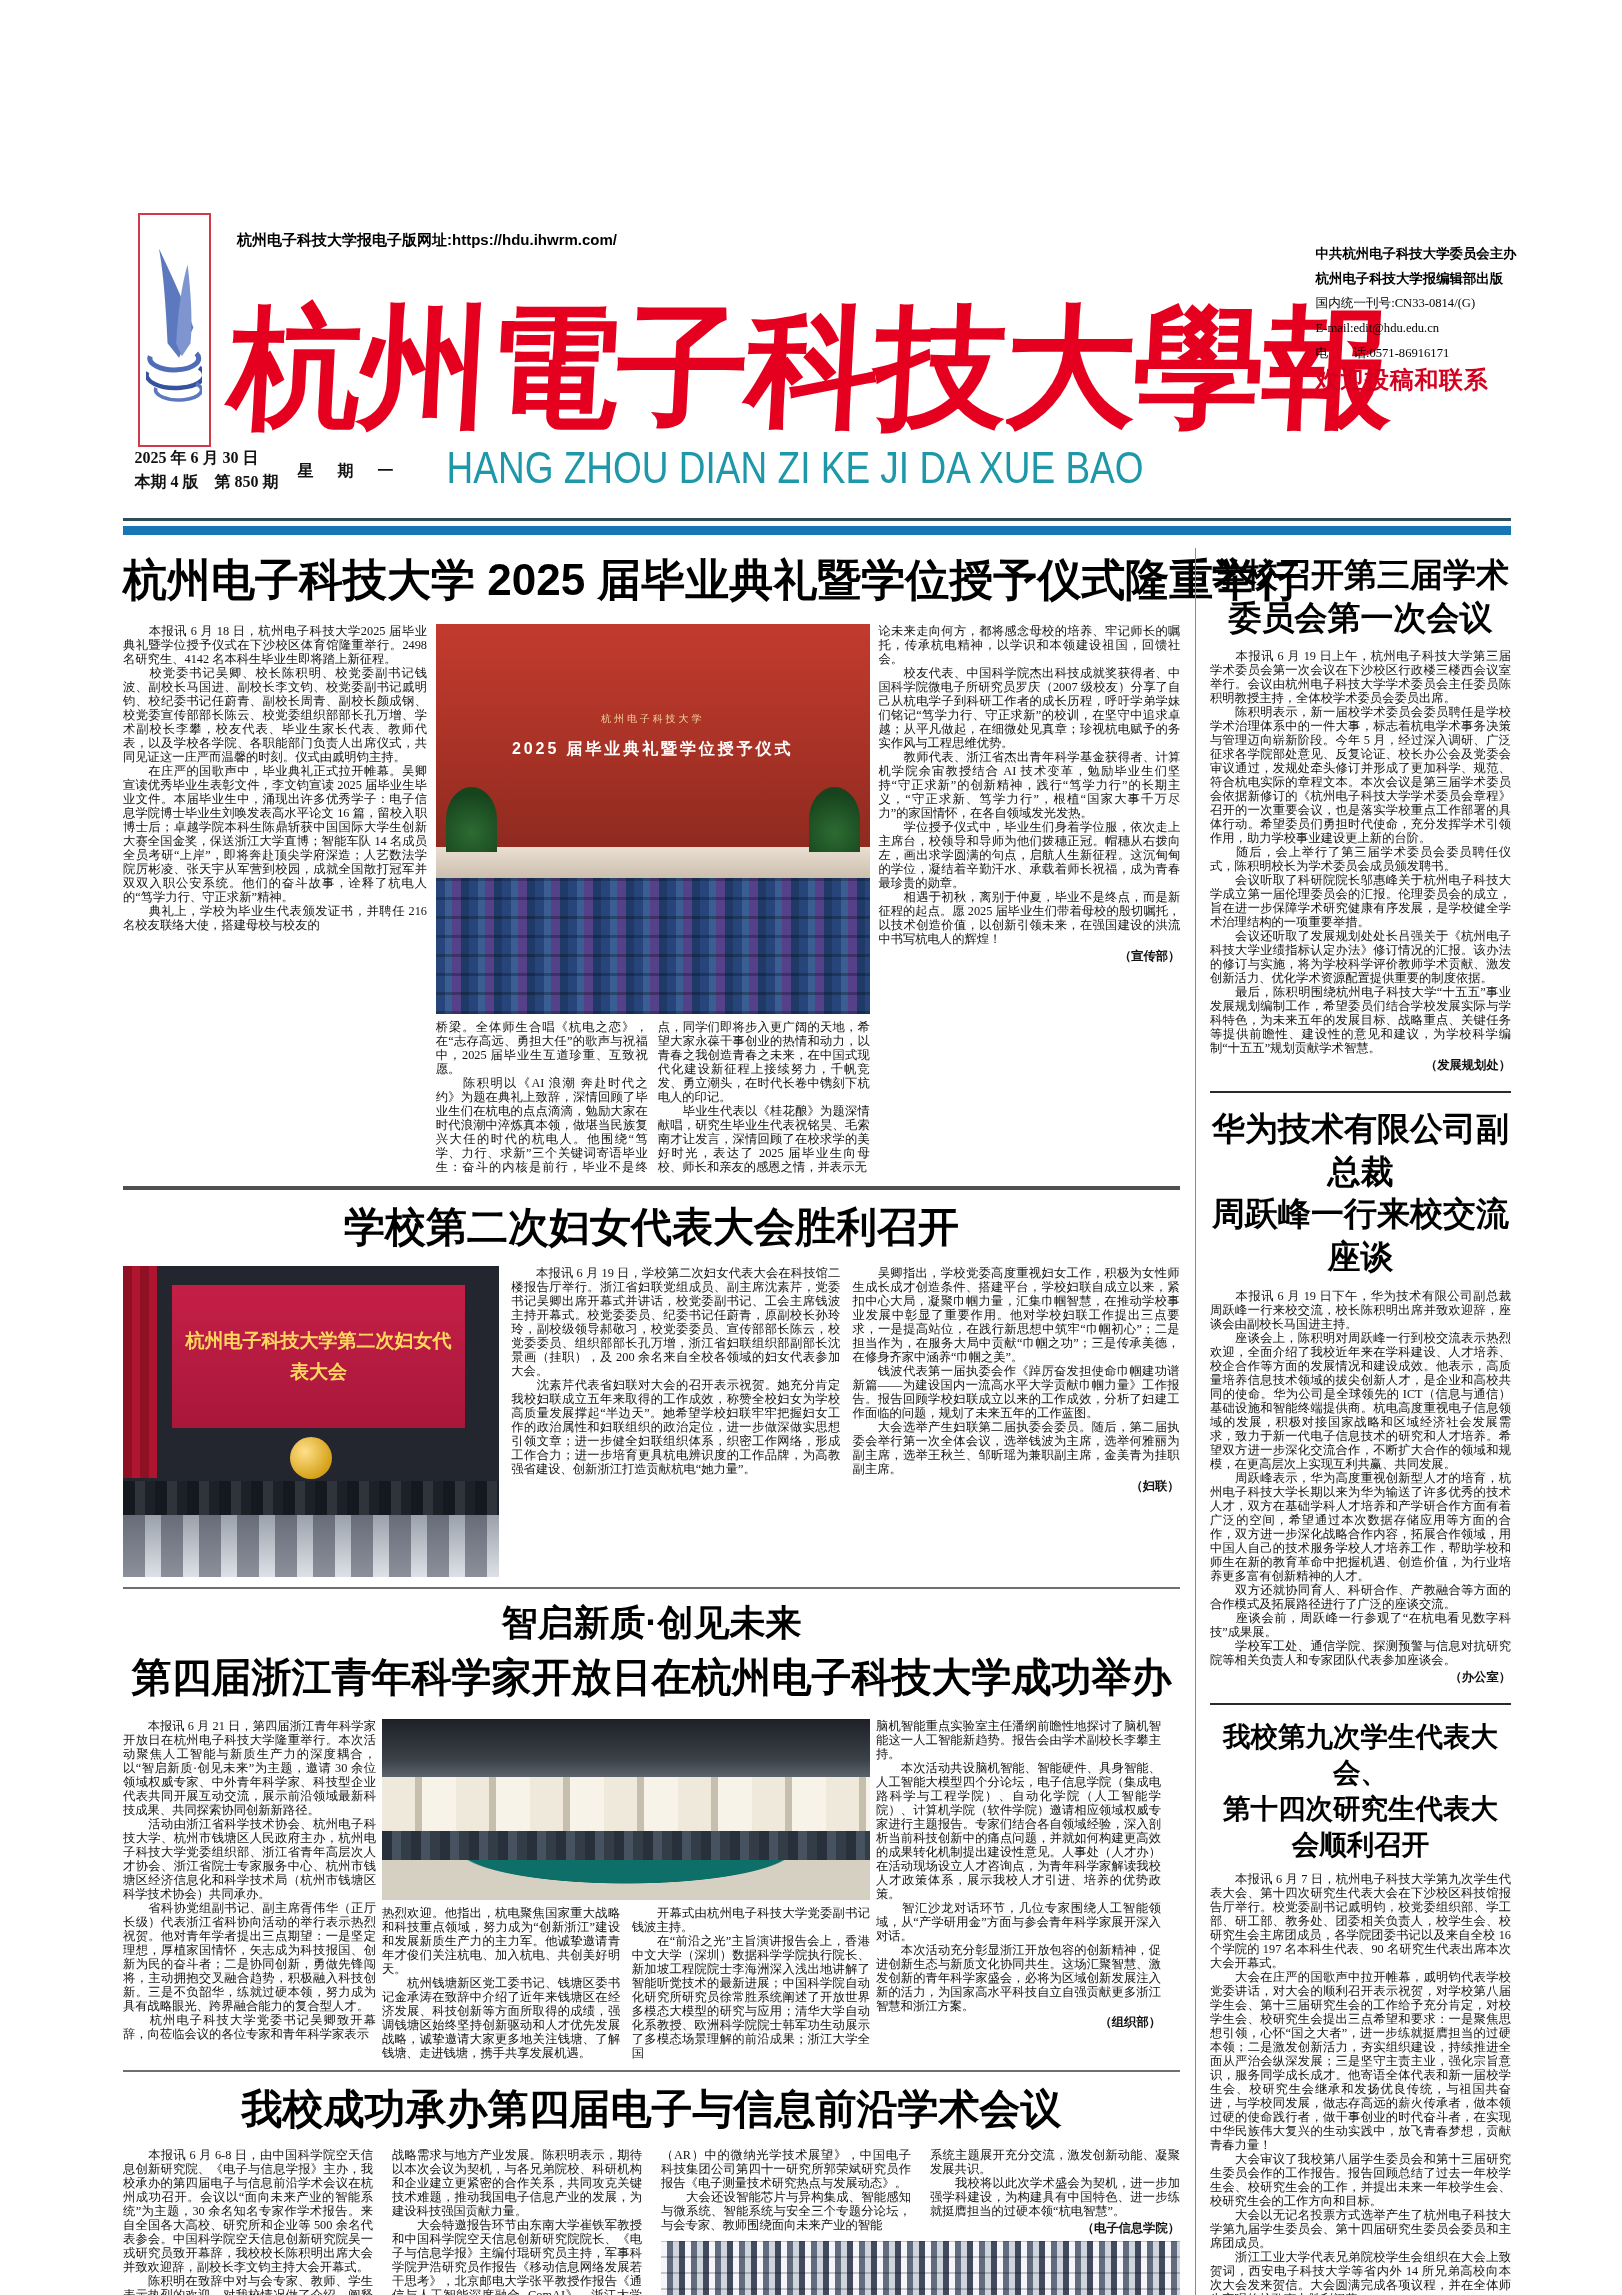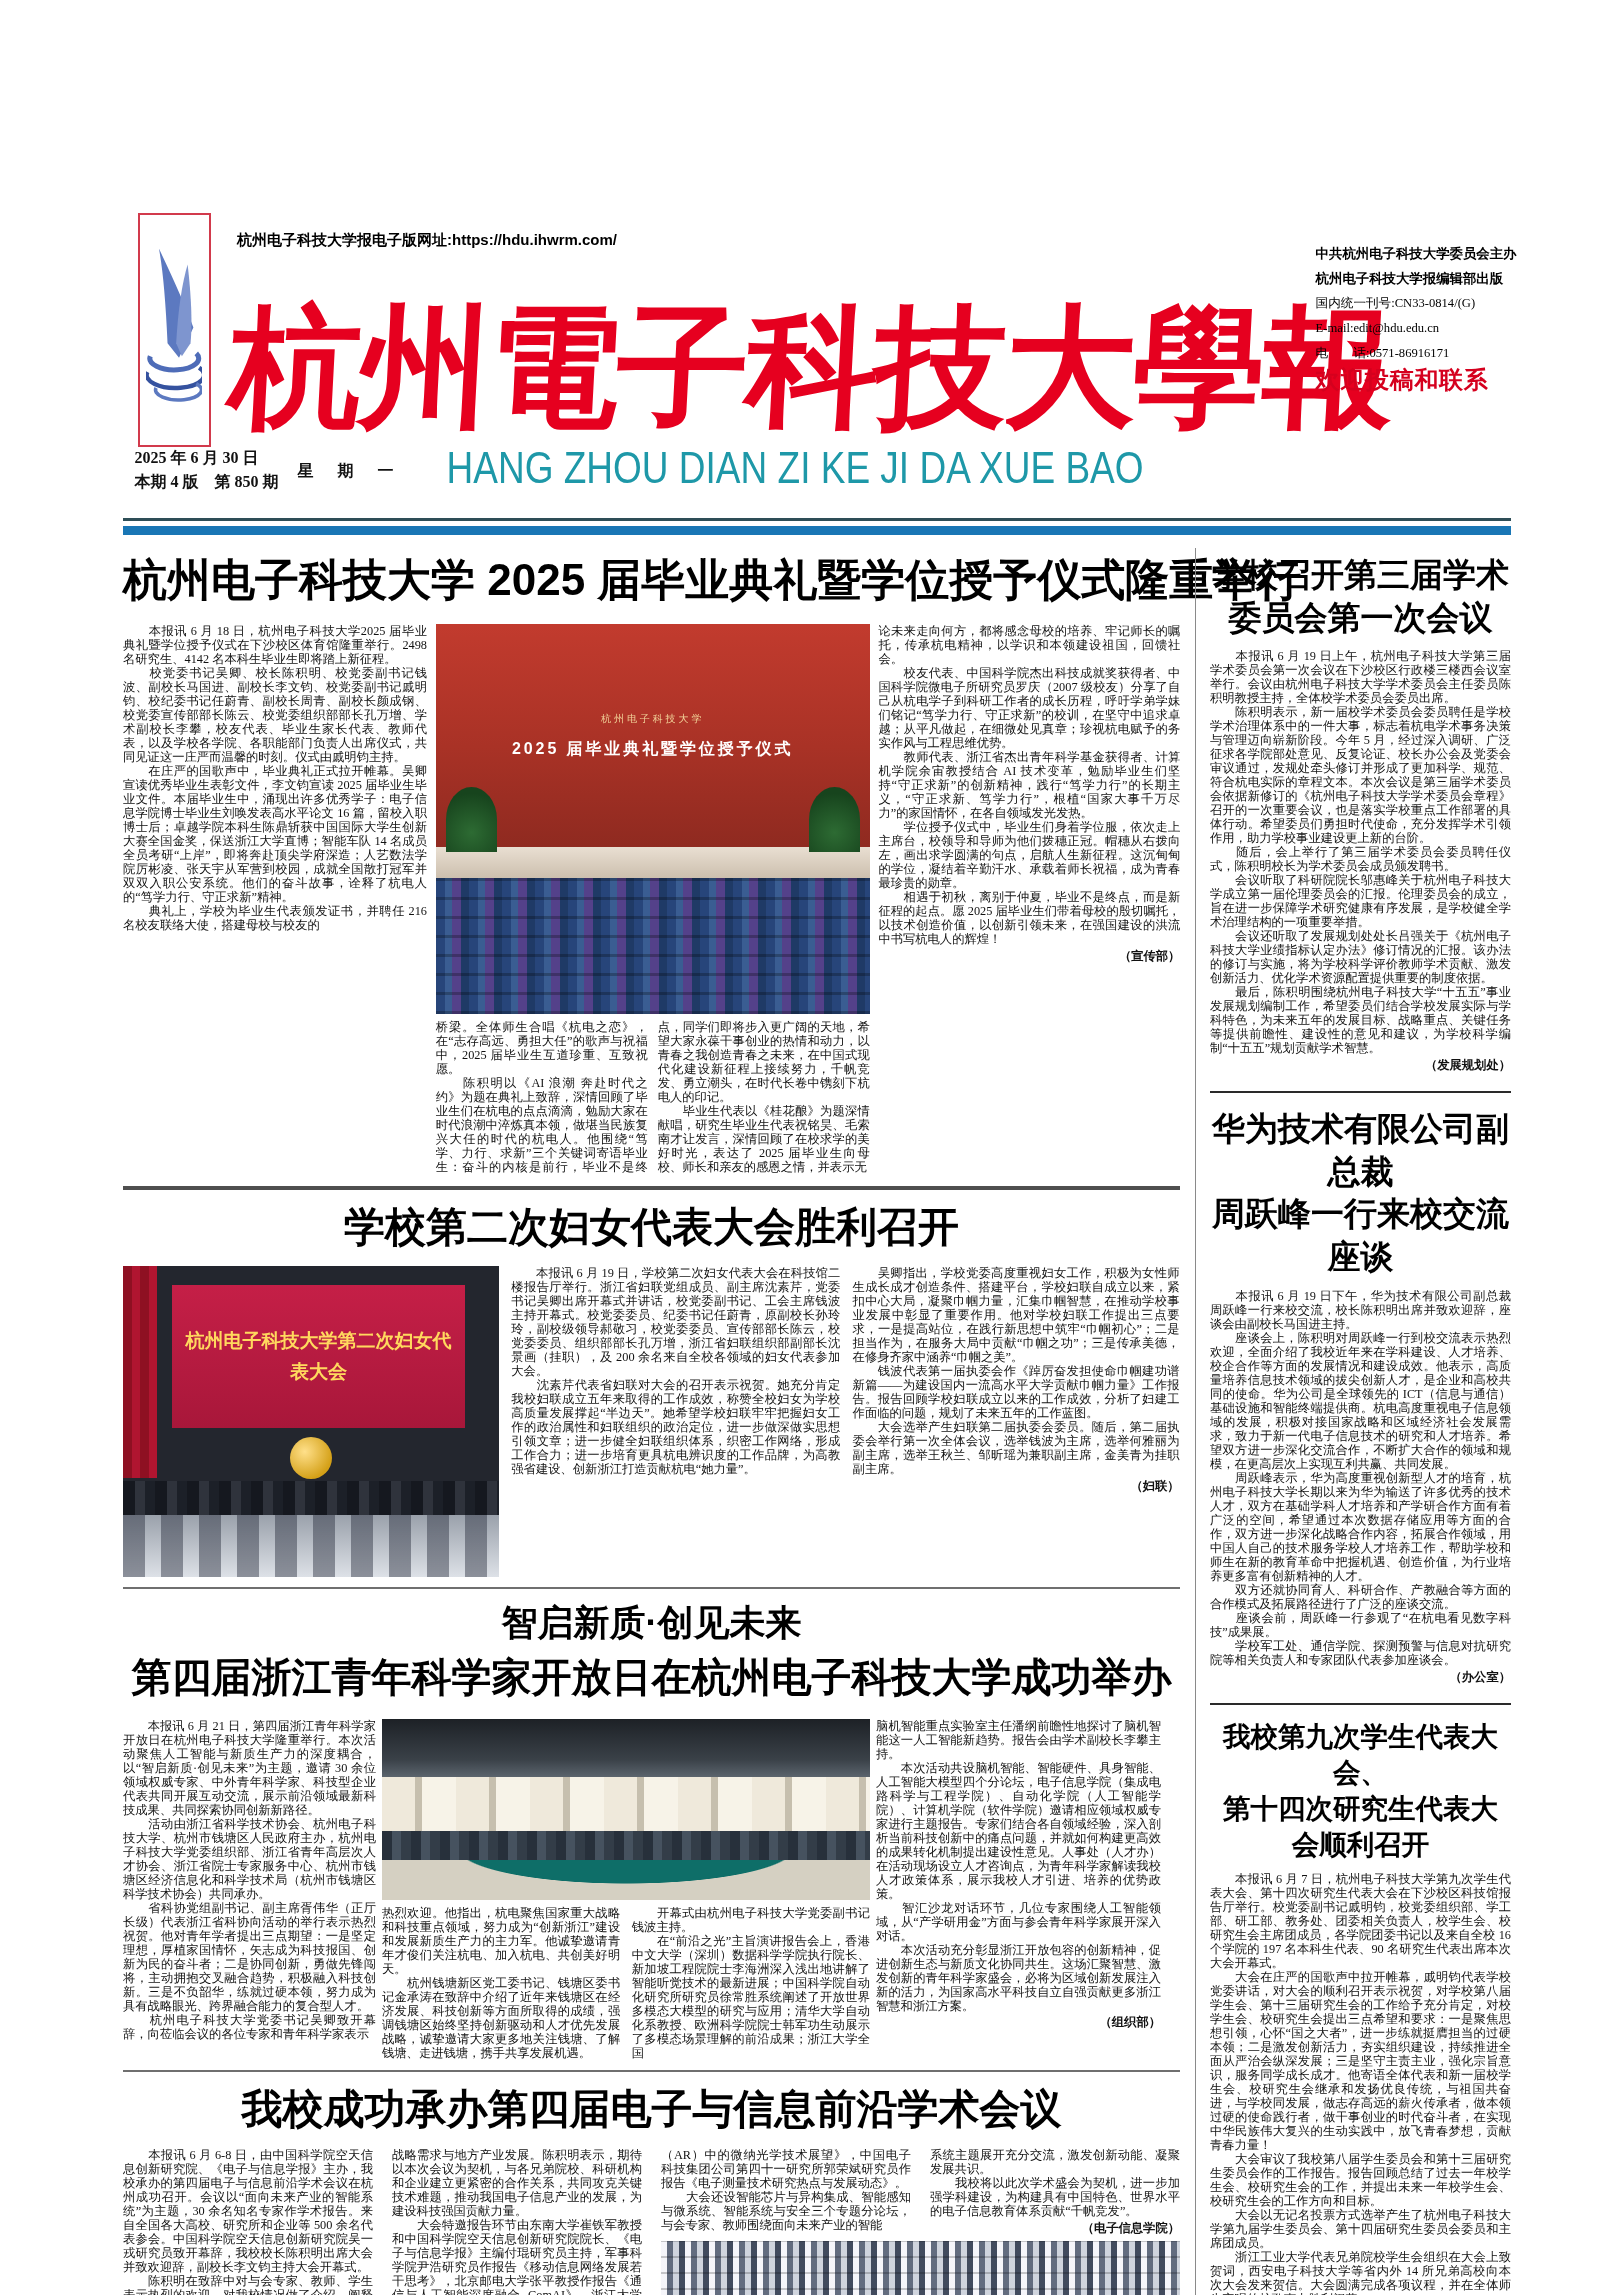--- a/index.html
+++ b/index.html
@@ -239,21 +239,21 @@
         <div class="hl headline-sec">我校成功承办第四届电子与信息前沿学术会议</div>
         <div class="conf-grid">
           <div class="c-col1 body-text">　　本报讯 6 月 6-8 日，由中国科学院空天信息创新研究院、《电子与信息学报》主办，我校承办的第四届电子与信息前沿学术会议在杭州成功召开。会议以“面向未来产业的智能系统”为主题，30 余名知名专家作学术报告。来自全国各大高校、研究所和企业等 500 余名代表参会。中国科学院空天信息创新研究院吴一戎研究员致开幕辞，我校校长陈积明出席大会并致欢迎辞，副校长李文钧主持大会开幕式。
 　　陈积明在致辞中对与会专家、教师、学生表示热烈的欢迎，对我校情况做了介绍，阐释了我校作为电子信息特色高校在国家战略科技力量布局中的使命担当。他指出，我校作为电子信息学科特色发展的高校，十分重视电子信息学科的建设与发展，致力于服务国家</div>
           <div class="c-col2 body-text">战略需求与地方产业发展。陈积明表示，期待以本次会议为契机，与各兄弟院校、科研机构和企业建立更紧密的合作关系，共同攻克关键技术难题，推动我国电子信息产业的发展，为建设科技强国贡献力量。
 　　大会特邀报告环节由东南大学崔铁军教授和中国科学院空天信息创新研究院院长、《电子与信息学报》主编付琨研究员主持，军事科学院尹浩研究员作报告《移动信息网络发展若干思考》，北京邮电大学张平教授作报告《通信与人工智能深度融合 -ComAI》，浙江大学吴汉明教授作报告《集成电路专用垂直模型的想法》，中国科学院计算技术研究所陈云霁研究员作报告《从人工智能到处理器芯片》，西湖大学仇旻教授作报告《增强现实</div>
           <div class="c-col3 body-text">（AR）中的微纳光学技术展望》，中国电子科技集团公司第四十一研究所郭荣斌研究员作报告《电子测量技术研究热点与发展动态》。
 　　大会还设智能芯片与异构集成、智能感知与微系统、智能系统与安全三个专题分论坛，与会专家、教师围绕面向未来产业的智能</div>
           <div class="c-col4">
             <div class="body-text">系统主题展开充分交流，激发创新动能、凝聚发展共识。
-　　我校将以此次学术盛会为契机，进一步加强学科建设，为构建具有中国特色、世界水平的电子信息教育体系贡献“千帆竞发”。</div>
+　　我校将以此次学术盛会为契机，进一步加强学科建设，为构建具有中国特色、进一步练就挺膺担当的过硬本领“杭电智慧”。</div>
             <span class="sign">（电子信息学院）</span>
           </div>
           <div class="c-photo photo photo-conf">
             <div class="pc-people"></div>
 
           </div>
         </div>
       </div>
 
     </div>

